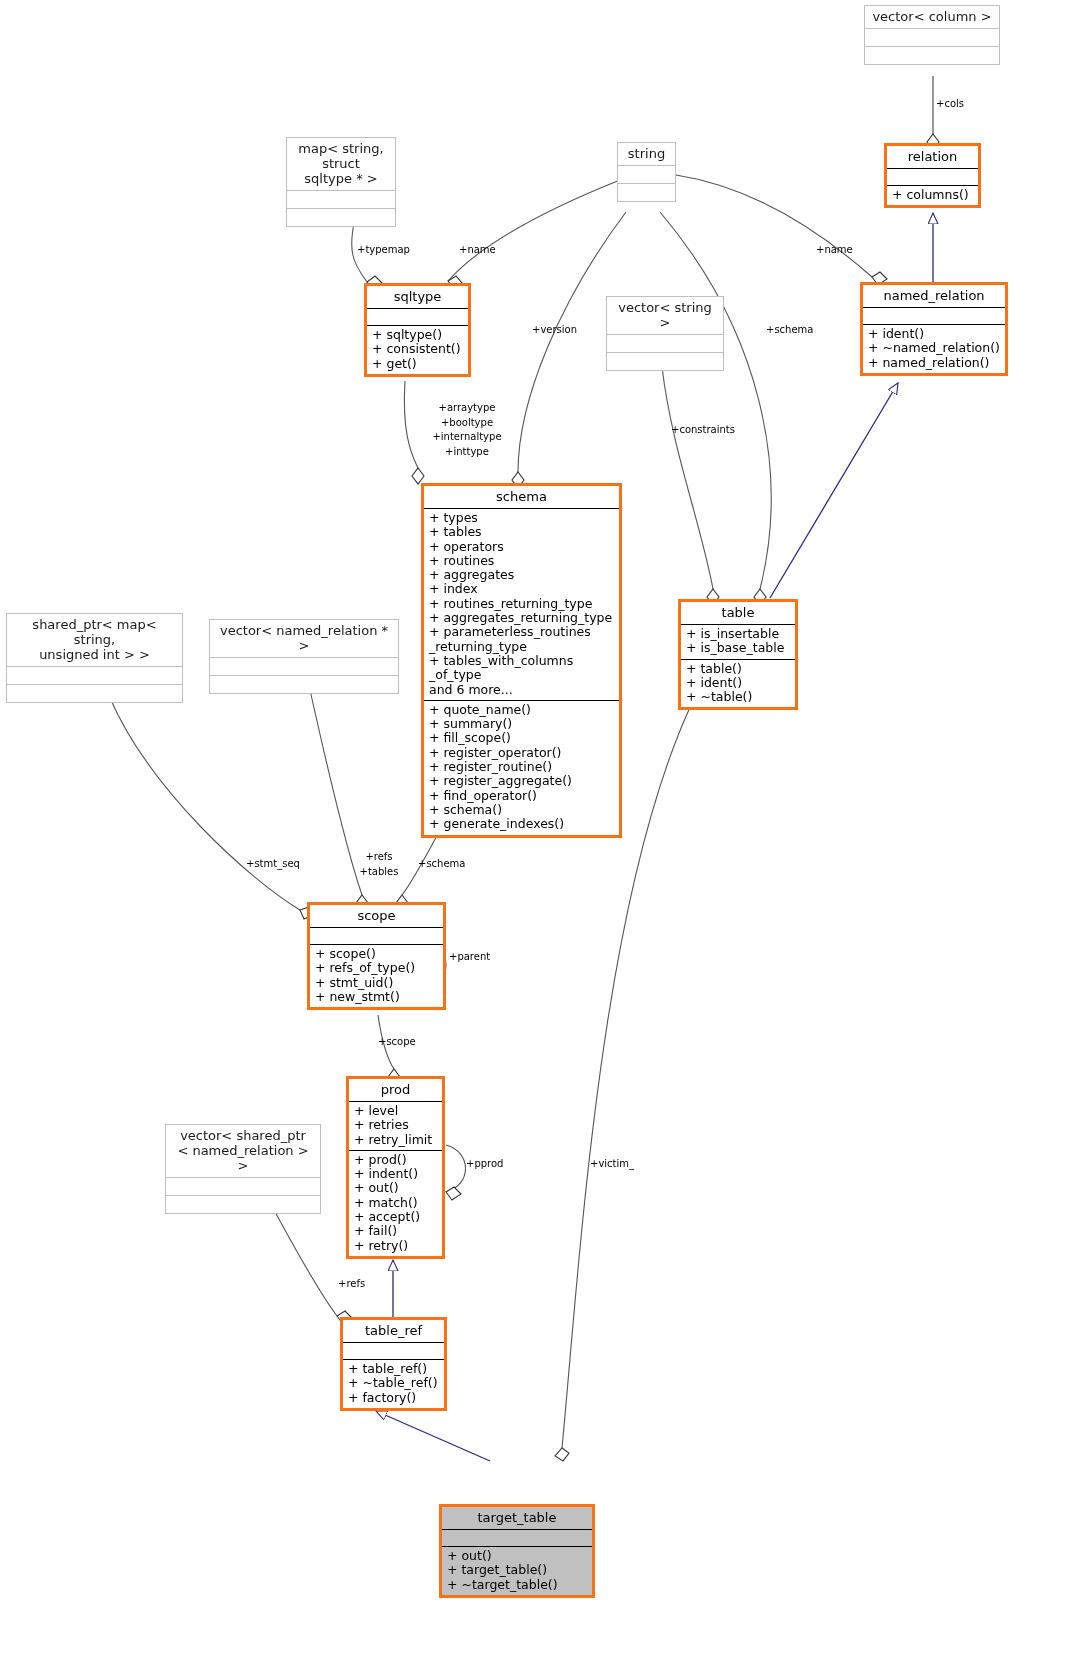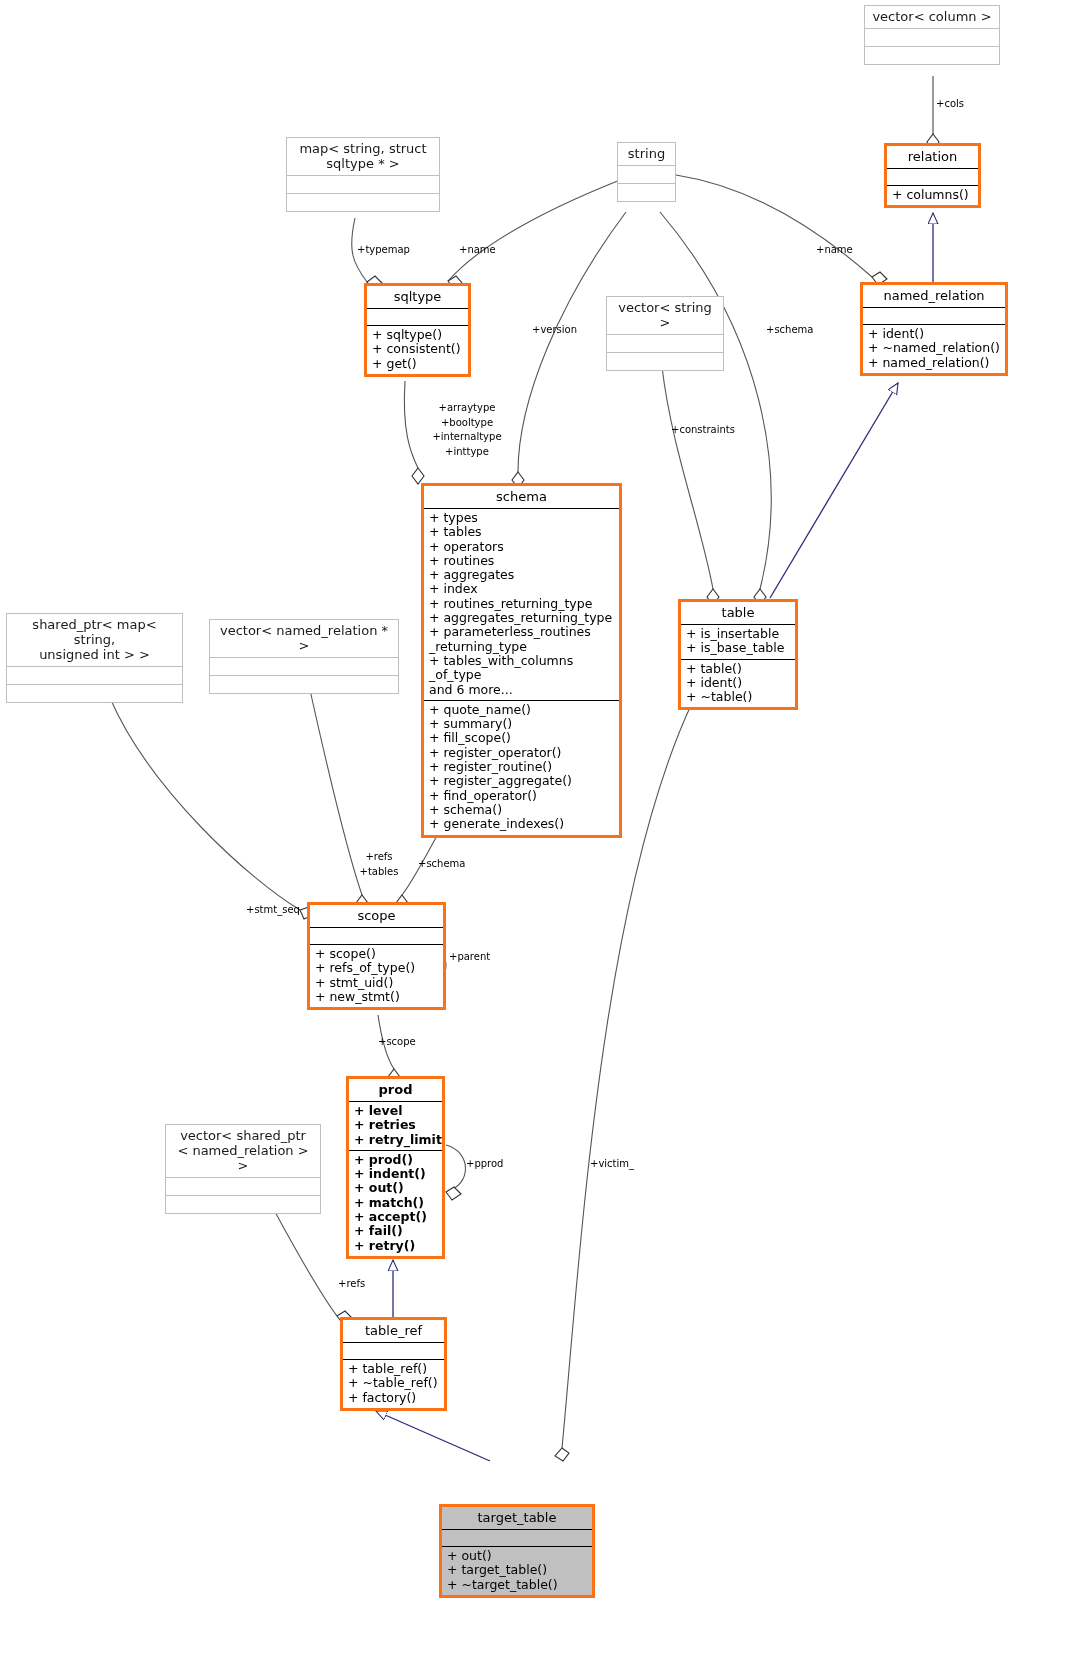--- a/index.html
+++ b/index.html
@@ -117,21 +117,21 @@
     <div class="sep"></div>
     <div class="sec empty"></div>
     <div class="sep"></div>
     <div class="sec">
       <div class="row">+ ident()</div>
       <div class="row">+ ~named_relation()</div>
       <div class="row">+ named_relation()</div>
     </div>
   </div>
 
-  <div class="node ext" style="left:286px;top:137px;width:154px;">
+  <div class="node ext" style="left:286px;top:137px;width:110px;">
     <div class="title">map&lt; string, struct
 sqltype * &gt;</div>
     <div class="sep"></div>
     <div class="sec empty"></div>
     <div class="sep"></div>
     <div class="sec empty"></div>
   </div>
 
   <div class="node ext" style="left:617px;top:142px;width:59px;">
     <div class="title">string</div>
@@ -231,21 +231,21 @@
     <div class="sec empty"></div>
     <div class="sep"></div>
     <div class="sec">
       <div class="row">+ scope()</div>
       <div class="row">+ refs_of_type()</div>
       <div class="row">+ stmt_uid()</div>
       <div class="row">+ new_stmt()</div>
     </div>
   </div>
 
-  <div class="node" style="left:346px;top:1076px;width:99px;font-weight:bold;">
+  <div class="node" style="left:346px;top:1076px;width:99px;">
     <div class="title">prod</div>
     <div class="sep"></div>
     <div class="sec">
       <div class="row">+ level</div>
       <div class="row">+ retries</div>
       <div class="row">+ retry_limit</div>
     </div>
     <div class="sep"></div>
     <div class="sec">
       <div class="row">+ prod()</div>
@@ -295,21 +295,21 @@
   <div class="edgelabel" style="left:816px;top:243px;">+name</div>
   <div class="edgelabel" style="left:357px;top:243px;">+typemap</div>
   <div class="edgelabel" style="left:459px;top:243px;">+name</div>
   <div class="edgelabel" style="left:532px;top:323px;">+version</div>
   <div class="edgelabel" style="left:766px;top:323px;">+schema</div>
   <div class="edgelabel" style="left:671px;top:423px;">+constraints</div>
   <div class="edgelabel c" style="left:412px;top:401px;width:110px;">+arraytype
 +booltype
 +internaltype
 +inttype</div>
-  <div class="edgelabel" style="left:246px;top:903px;text-align:right;">+stmt_seq</div>
+  <div class="edgelabel" style="left:246px;top:857px;text-align:right;">+stmt_seq</div>
   <div class="edgelabel c" style="left:351px;top:850px;width:56px;">+refs
 +tables</div>
   <div class="edgelabel" style="left:418px;top:857px;">+schema</div>
   <div class="edgelabel" style="left:449px;top:950px;">+parent</div>
   <div class="edgelabel" style="left:378px;top:1035px;">+scope</div>
   <div class="edgelabel" style="left:466px;top:1157px;">+pprod</div>
   <div class="edgelabel" style="left:338px;top:1277px;">+refs</div>
   <div class="edgelabel" style="left:590px;top:1157px;">+victim_</div>
 
 </div>

